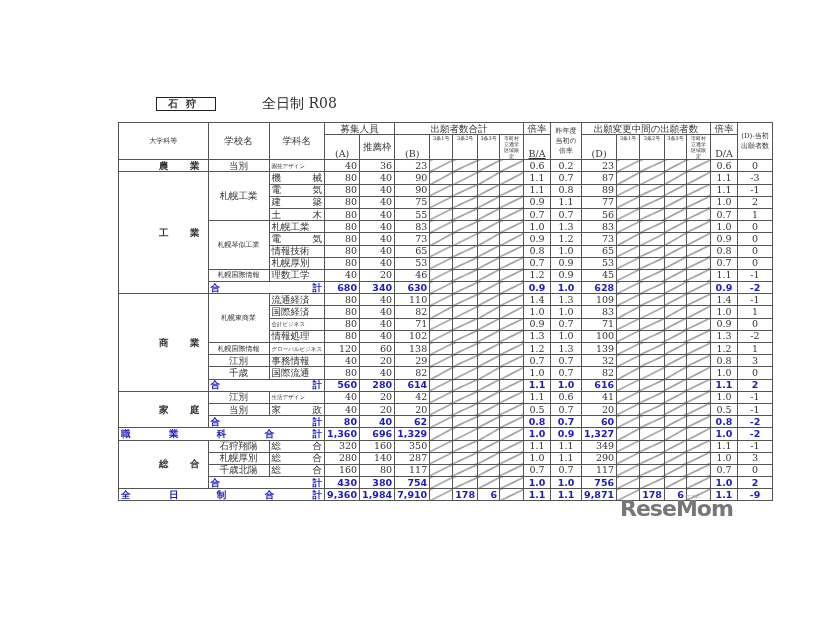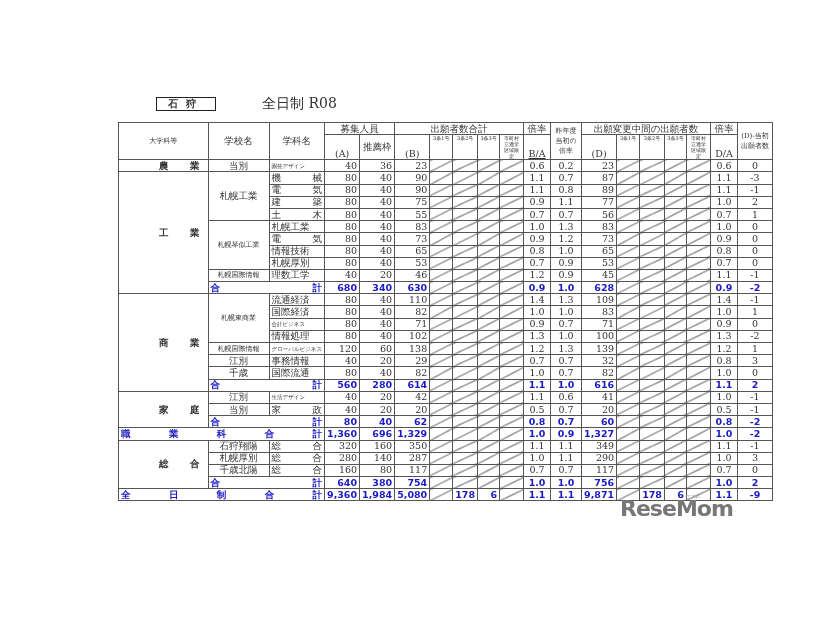--- a/index.html
+++ b/index.html
@@ -609,21 +609,21 @@
         <td class="diag"></td>
         <td class="diag"></td>
         <td class="ctr">0.7</td>
         <td class="num" style="text-align:center;">0</td>
       </tr>
       <tr class="total">
         <td class="blue" colspan="2">
           <span style="float:left">合</span>
           <span style="float:right">計</span>
         </td>
-        <td class="num blue">640</td>
+        <td class="num blue">430</td>
         <td class="num blue">380</td>
         <td class="num blue">754</td>
         <td class="diag"></td>
         <td class="diag"></td>
         <td class="diag"></td>
         <td class="diag"></td>
         <td class="ctr blue">1.0</td>
         <td class="ctr blue">1.0</td>
         <td class="num blue">756</td>
         <td class="diag"></td>
@@ -638,21 +638,21 @@
           <div style="display:flex;justify-content:space-between;">
             <span>全</span>
             <span>日</span>
             <span>制</span>
             <span>合</span>
             <span>計</span>
           </div>
         </td>
         <td class="num blue">9,360</td>
         <td class="num blue">1,984</td>
-        <td class="num blue">5,080</td>
+        <td class="num blue">7,910</td>
         <td class="diag"></td>
         <td class="num blue">178</td>
         <td class="num blue">6</td>
         <td class="diag"></td>
         <td class="ctr blue">1.1</td>
         <td class="ctr blue">1.1</td>
         <td class="num blue">9,871</td>
         <td class="diag"></td>
         <td class="num blue">178</td>
         <td class="num blue">6</td>

